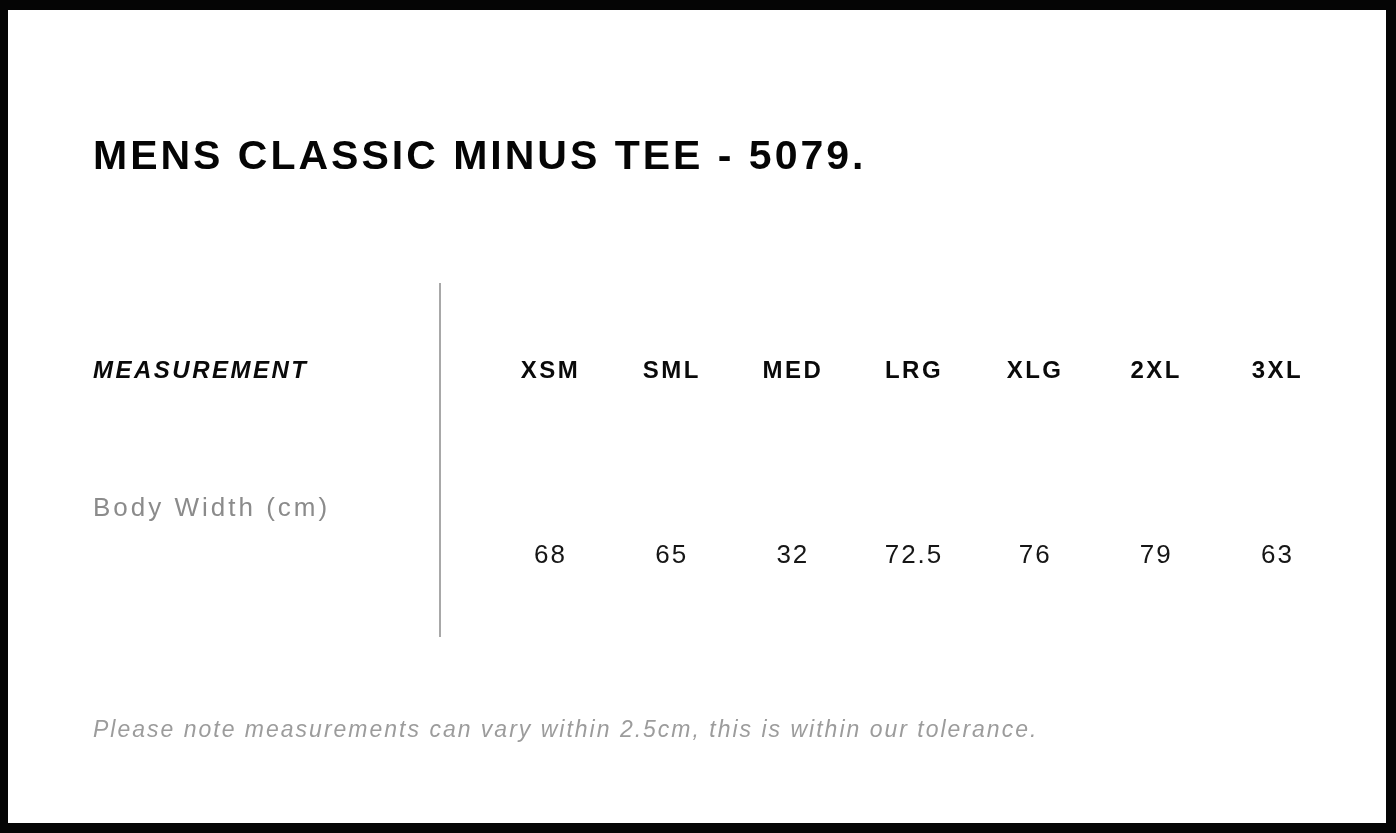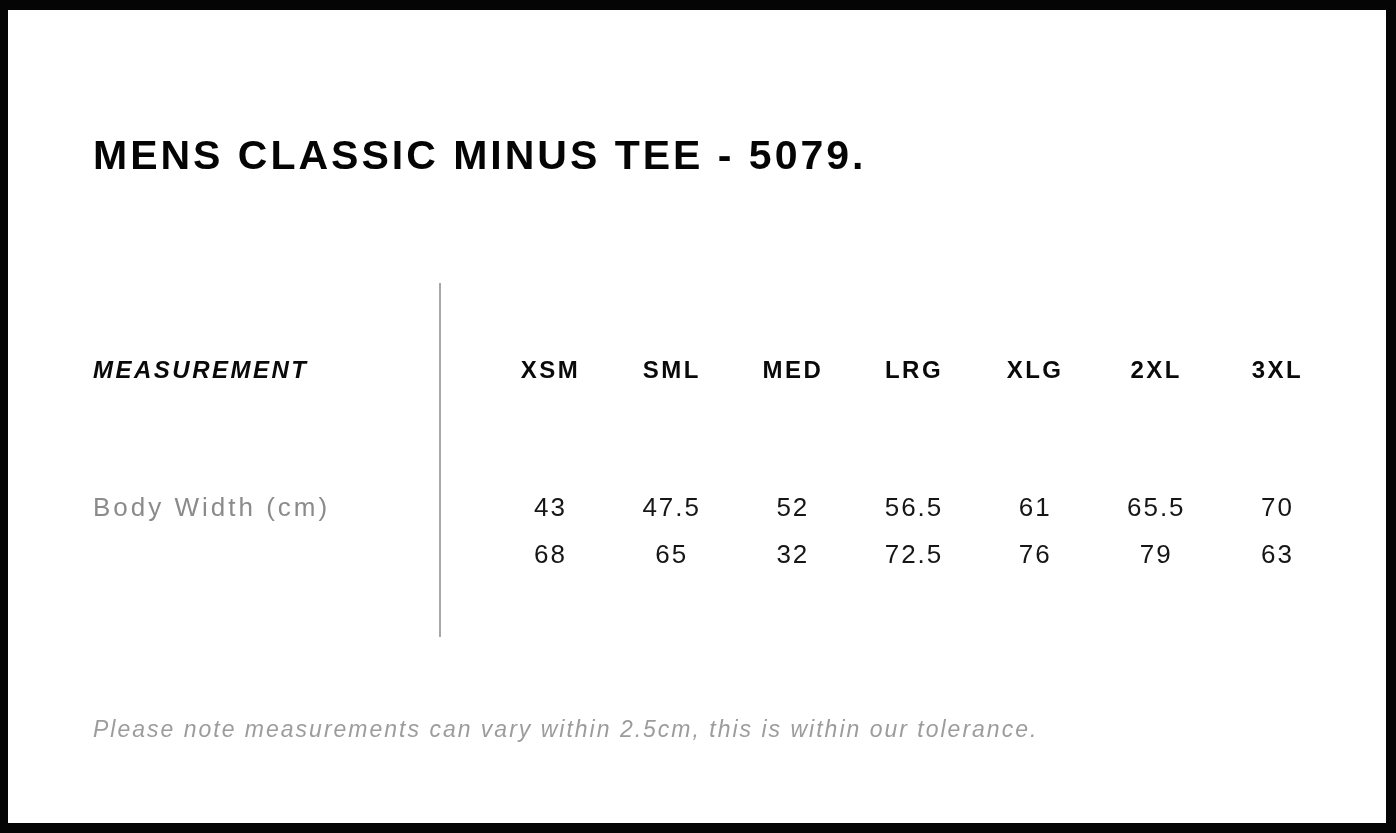--- a/index.html
+++ b/index.html
@@ -117,29 +117,20 @@
       <div>MED</div>
       <div>LRG</div>
       <div>XLG</div>
       <div>2XL</div>
       <div>3XL</div>
     </div>
   </div>
 
   <div class="t-row body-row-0">
     <div class="row-label body-label">Body Width (cm)</div>
-    <div class="cols">
-      <div class="value-cell">43</div>
-      <div class="value-cell">47.5</div>
-      <div class="value-cell">52</div>
-      <div class="value-cell">56.5</div>
-      <div class="value-cell">61</div>
-      <div class="value-cell">65.5</div>
-      <div class="value-cell">70</div>
-    </div>
   </div>
 
   <div class="t-row body-row-1">
     <div class="cols">
       <div class="value-cell">68</div>
       <div class="value-cell">65</div>
       <div class="value-cell">32</div>
       <div class="value-cell">72.5</div>
       <div class="value-cell">76</div>
       <div class="value-cell">79</div>

